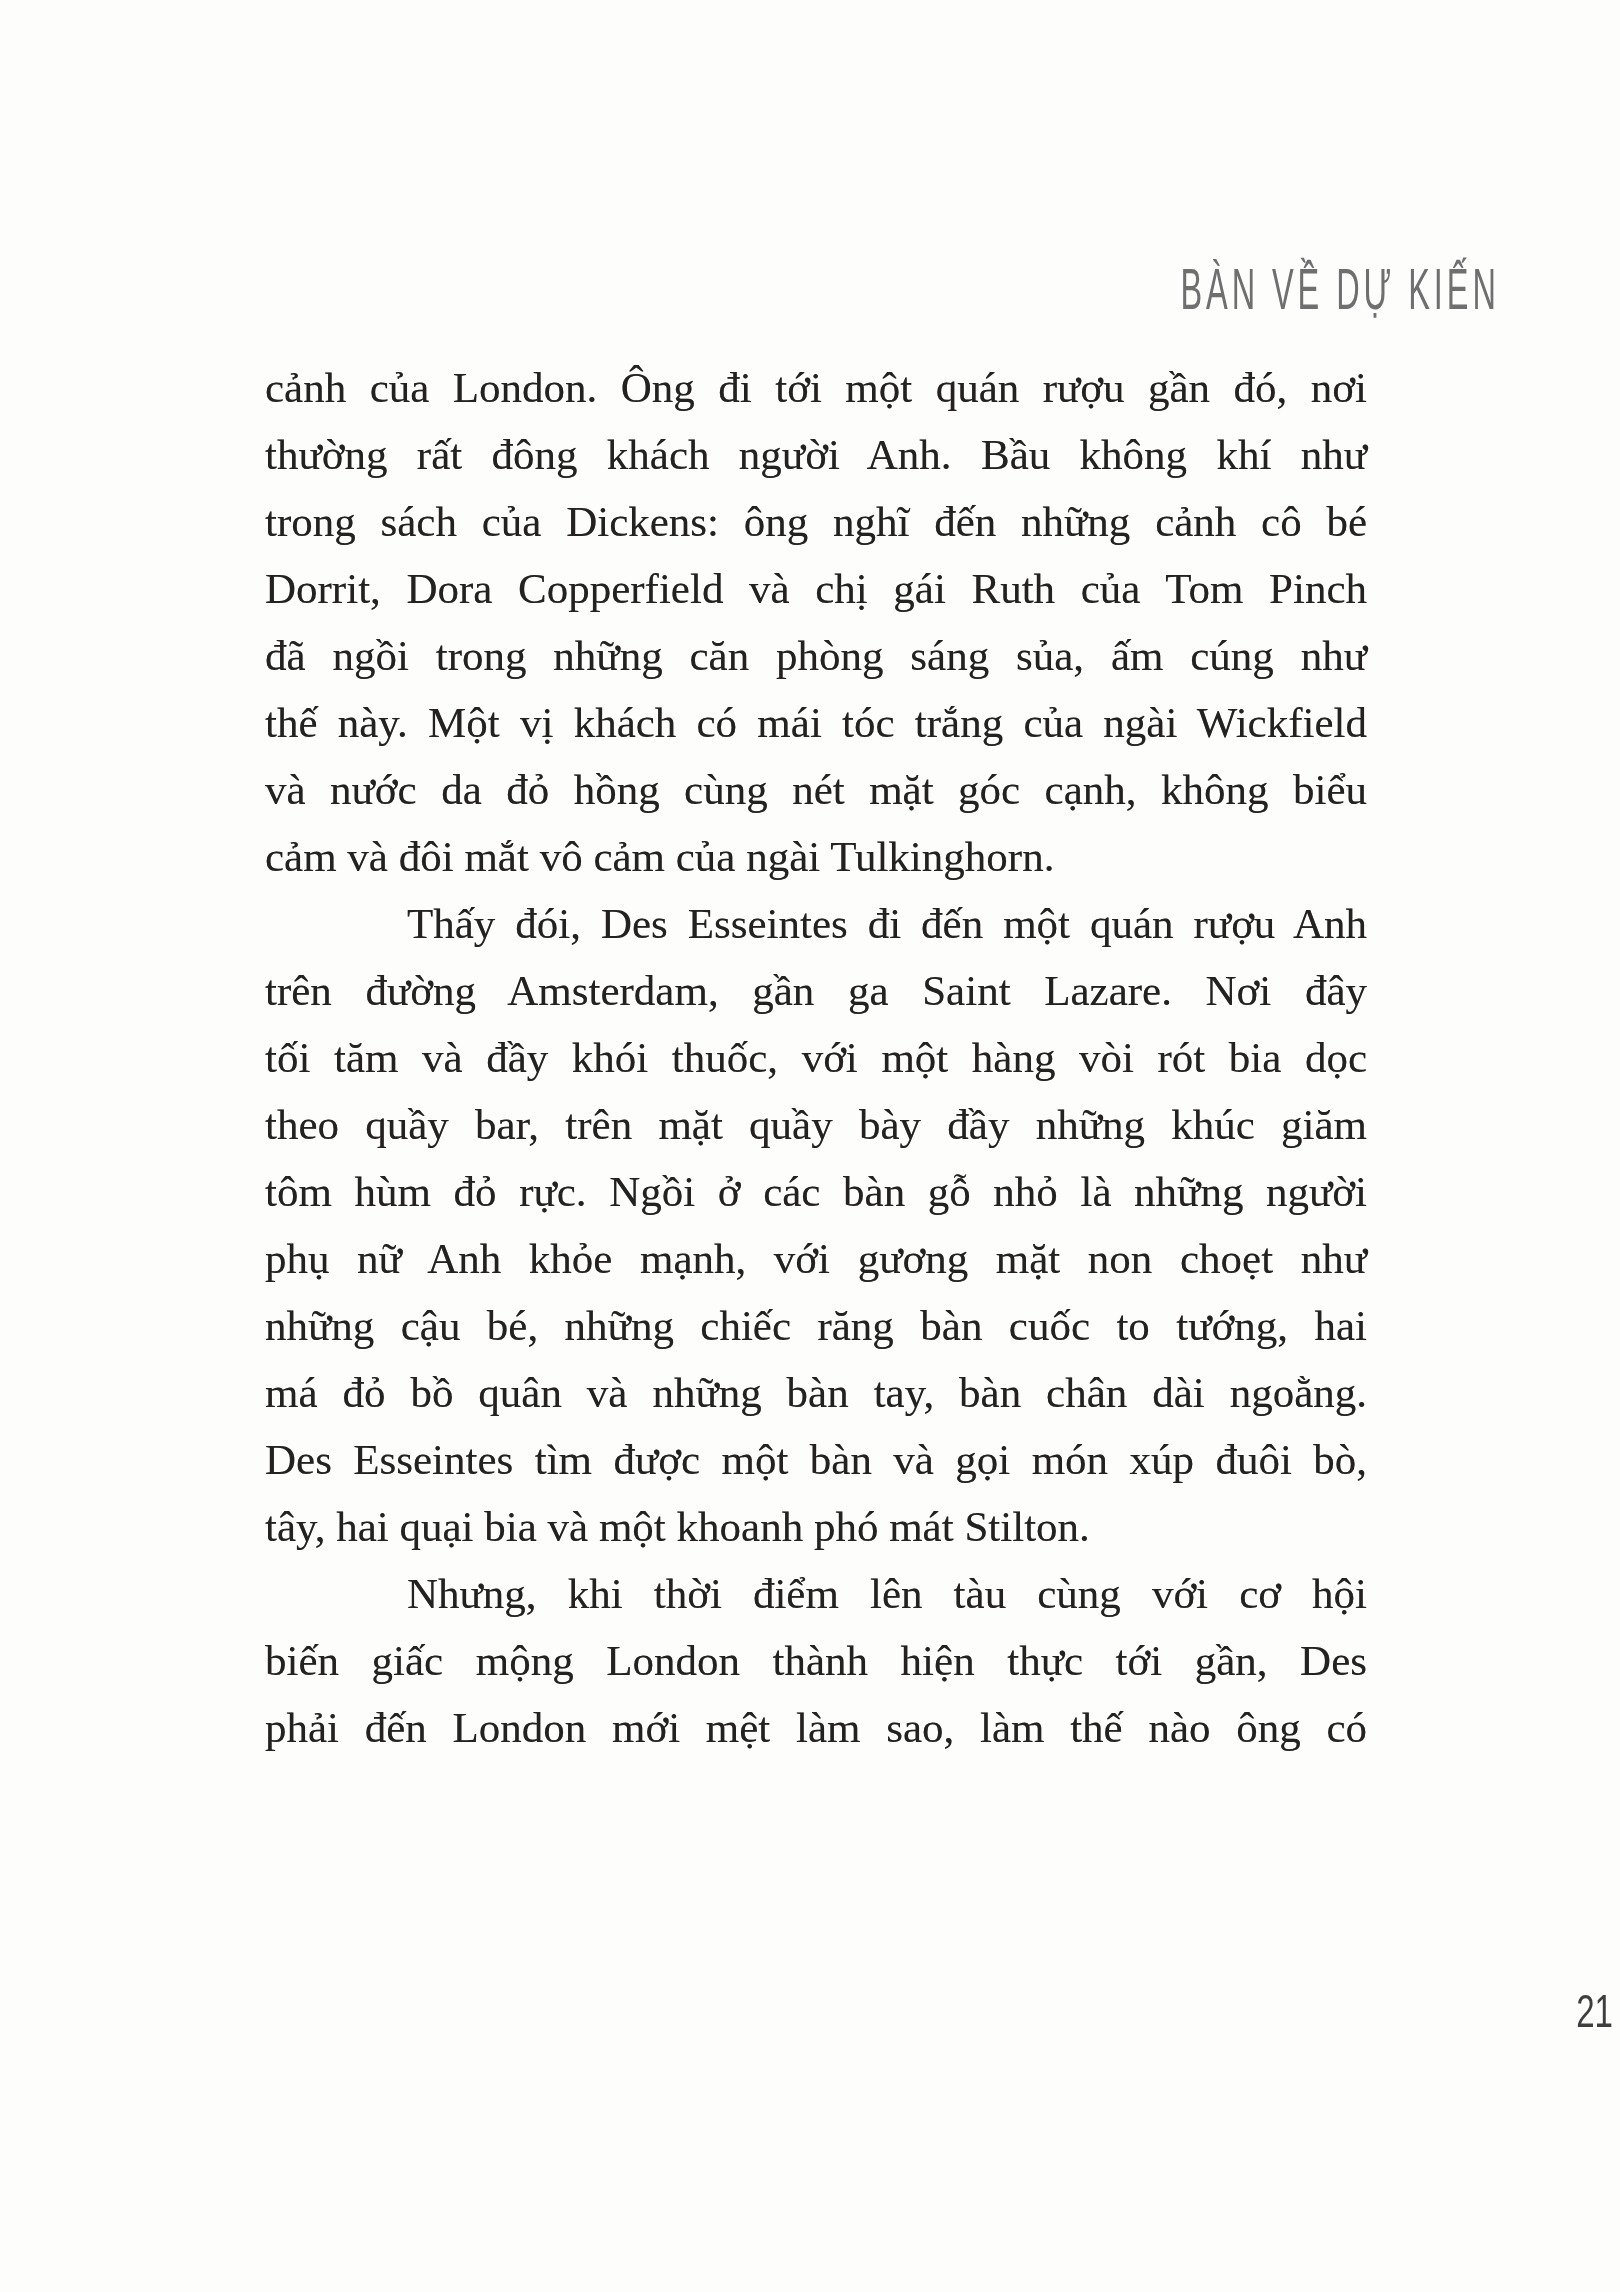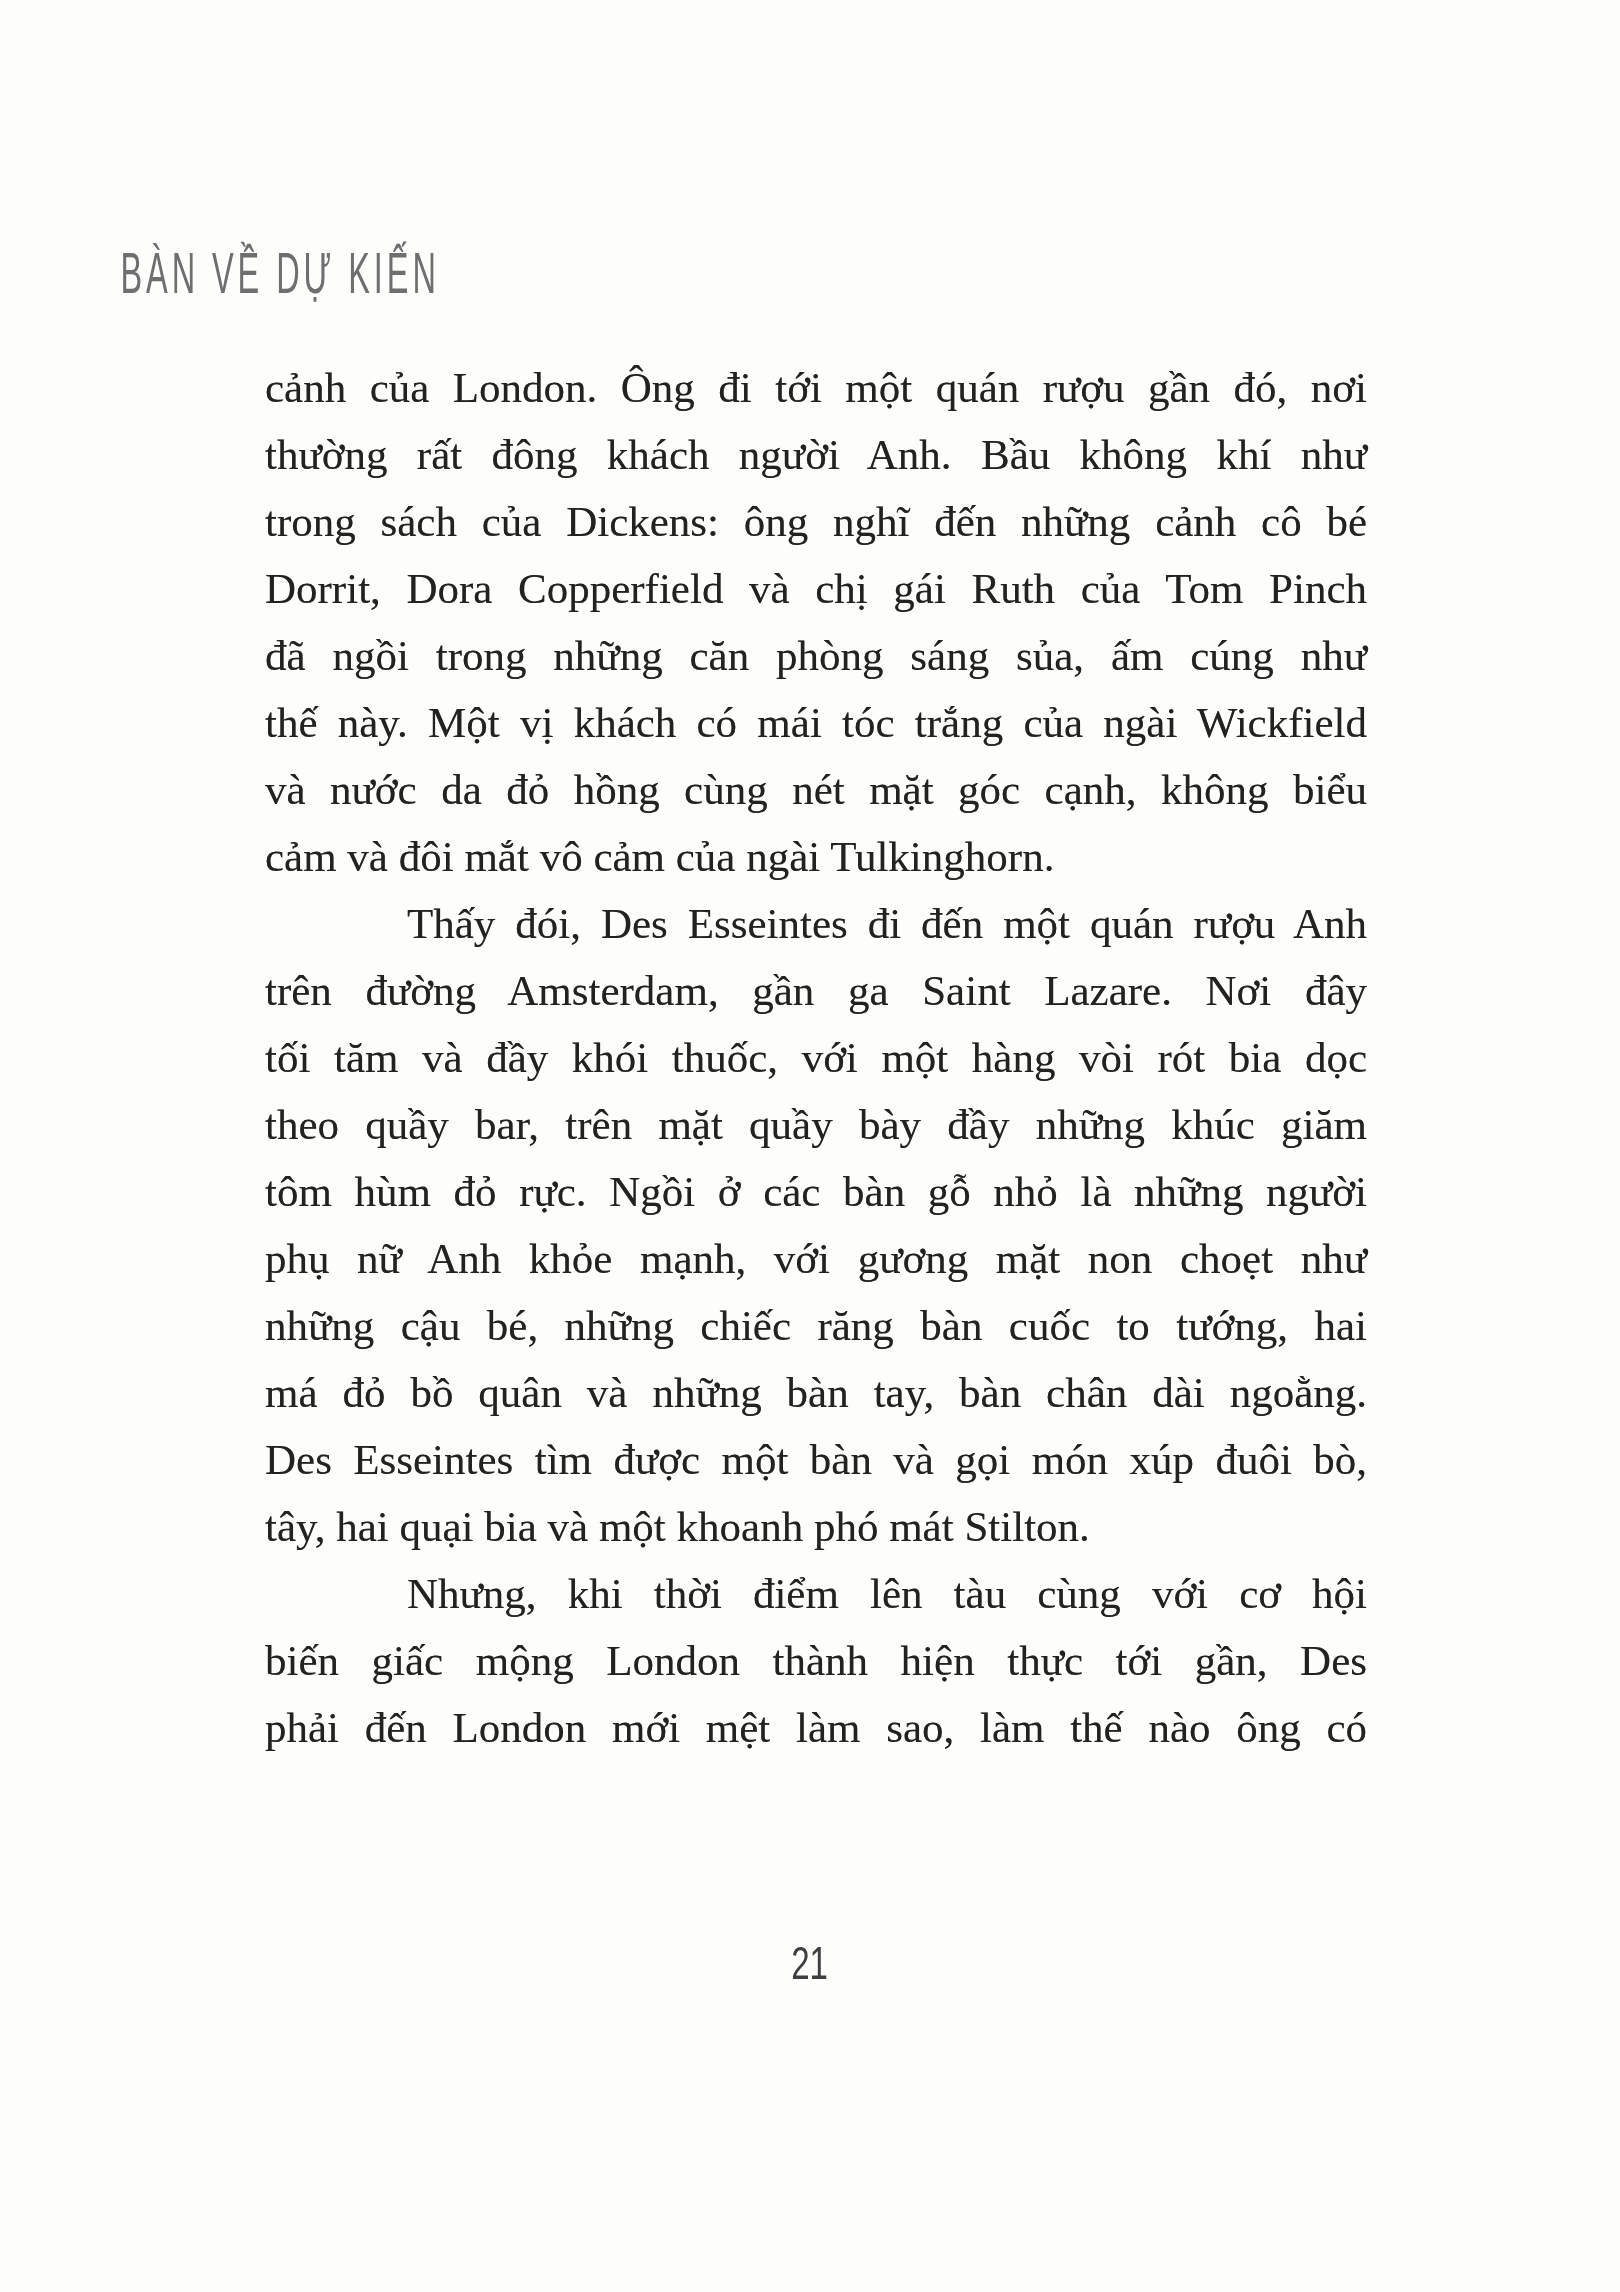--- a/index.html
+++ b/index.html
@@ -9,24 +9,24 @@
   }
   .page {
     position: relative;
     width: 1620px;
     height: 2293px;
     background: var(--bg, #fdfdfc);
     overflow: hidden;
   }
   .running-header {
     position: absolute;
-    top: 245px;
+    top: 261px;
     left: 0;
     width: 100%;
-    text-align: left;
+    text-align: right;
   }
   .chapter-title {
     display: inline-block;
     font-family: "Liberation Sans", "DejaVu Sans", sans-serif;
     font-weight: 400;
     font-size: 57px;
     line-height: 57px;
     letter-spacing: 6.9px;
     color: var(--header, #6f6f6f);
     transform: scaleX(0.57);
@@ -50,24 +50,24 @@
     text-align-last: left;
   }
   .line.j {
     text-align-last: justify;
   }
   .line.indent {
     text-indent: 142px;
   }
   .page-number-wrap {
     position: absolute;
-    top: 1940px;
+    top: 1988px;
     left: 0;
     width: 100%;
-    text-align: center;
+    text-align: right;
   }
   .page-number {
     display: inline-block;
     font-family: "Liberation Sans", "DejaVu Sans", sans-serif;
     font-size: 46px;
     line-height: 46px;
     color: var(--pagenum, #3e3e3e);
     transform: scaleX(0.72);
     transform-origin: 50% 50%;
   }

